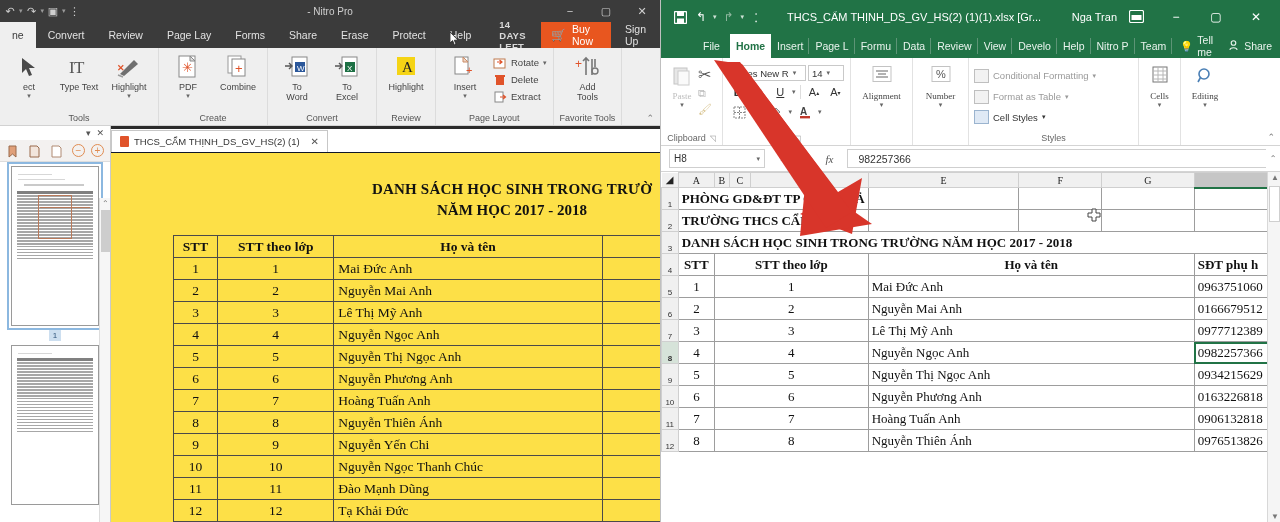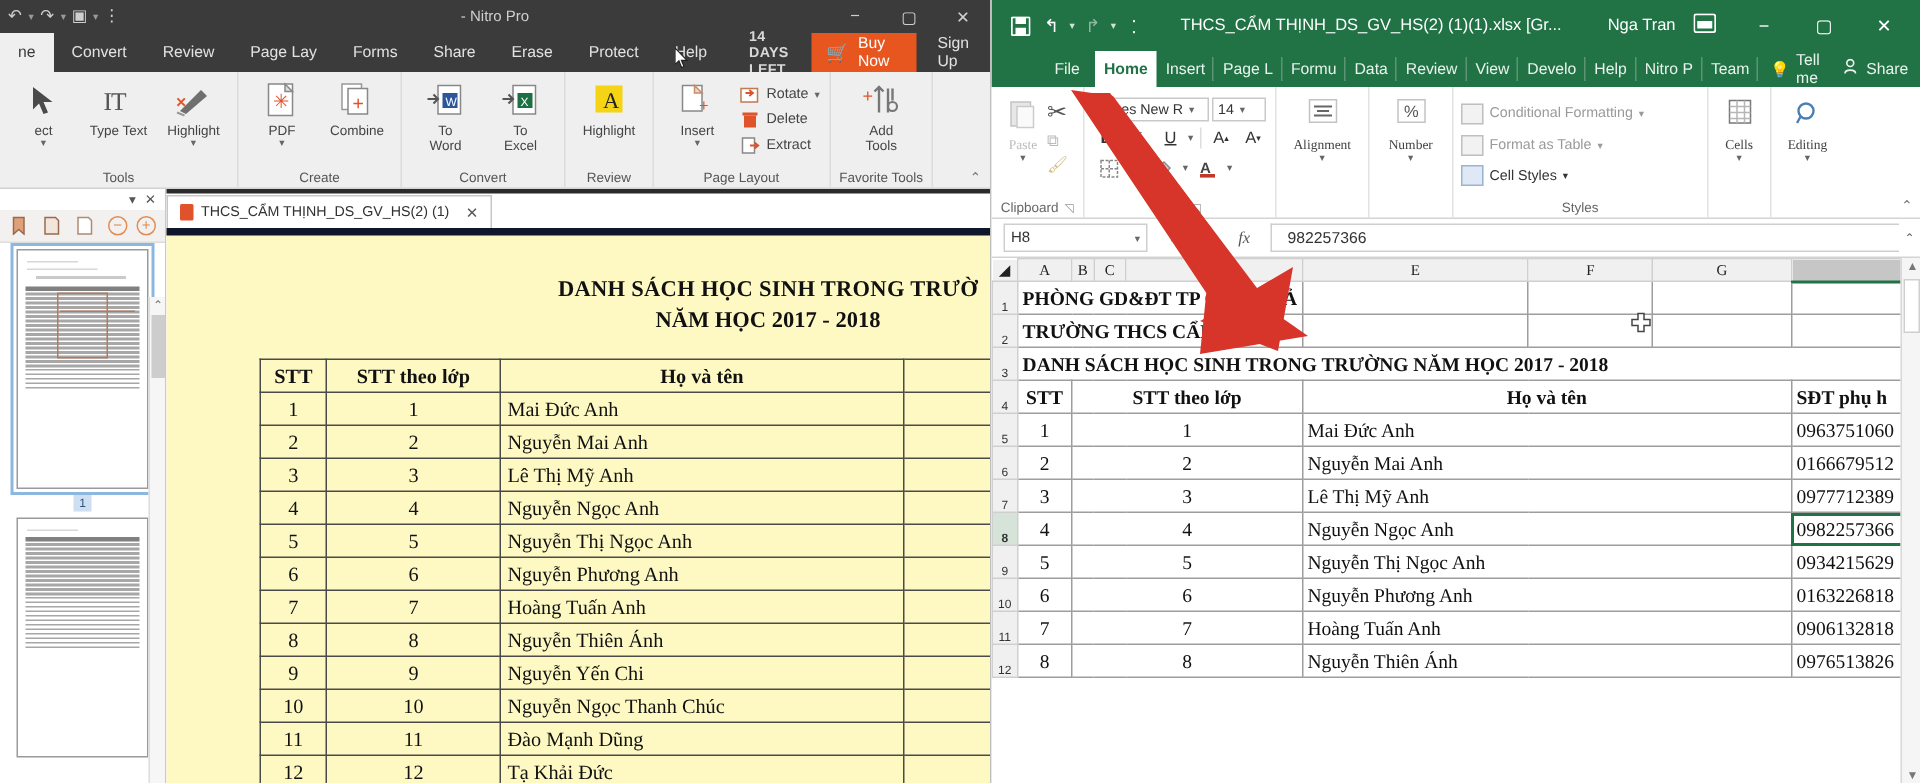--- a/index.html
+++ b/index.html
@@ -73,22 +73,22 @@
   .n-sidescroll .tb{ position:absolute; top:12px; left:1px; width:9px; height:42px; background:#cdcdcd; }
   .n-sidescroll .up{ position:absolute; top:1px; left:2px; font-size:8px; color:#777; }
 
   .n-docwrap{ flex:1; position:relative; background:#fff; display:flex; flex-direction:column; }
   .n-tabbar{ height:26px; background:#fff; display:flex; align-items:flex-end; position:relative;
     border-top:3px solid #2b2b2b; }
   .n-doctab{ height:22px; background:#fff; border:1px solid #c7c7c7; border-bottom:none;
     display:flex; align-items:center; gap:5px; padding:0 8px; font-size:9.5px; color:#333; }
   .n-doctab .pdfic{ width:9px; height:11px; background:#e0532a; border-radius:1px; }
   .n-doctab .cls{ margin-left:6px; color:#555; font-size:10px; }
-  .n-page{ flex:1; background:#fef9c3; position:relative; overflow:hidden;
-    border-top:5px solid #0f172a; }
+  .n-page{ flex:1; background:#fde047; position:relative; overflow:hidden;
+    border-top:1px solid #0f172a; }
 
   .pdf-title{ text-align:center; font-family:"Liberation Serif", serif; font-weight:bold;
     font-size:15px; color:#111; margin-top:28px; letter-spacing:.2px; padding-left:120px; }
   .pdf-title2{ text-align:center; font-family:"Liberation Serif", serif; font-weight:bold;
     font-size:15px; color:#111; margin-top:4px; padding-left:120px; }
   table.pdf{ border-collapse:collapse; margin-top:16px; margin-left:62px; width:620px;
     font-family:"Liberation Serif", serif; font-size:13.5px; color:#111; table-layout:fixed; }
   table.pdf td,table.pdf th{ border:1px solid #4a4a4a; height:22px; padding:0 4px; }
   table.pdf th{ font-weight:bold; text-align:center; }
   table.pdf td.c{ text-align:center; }

